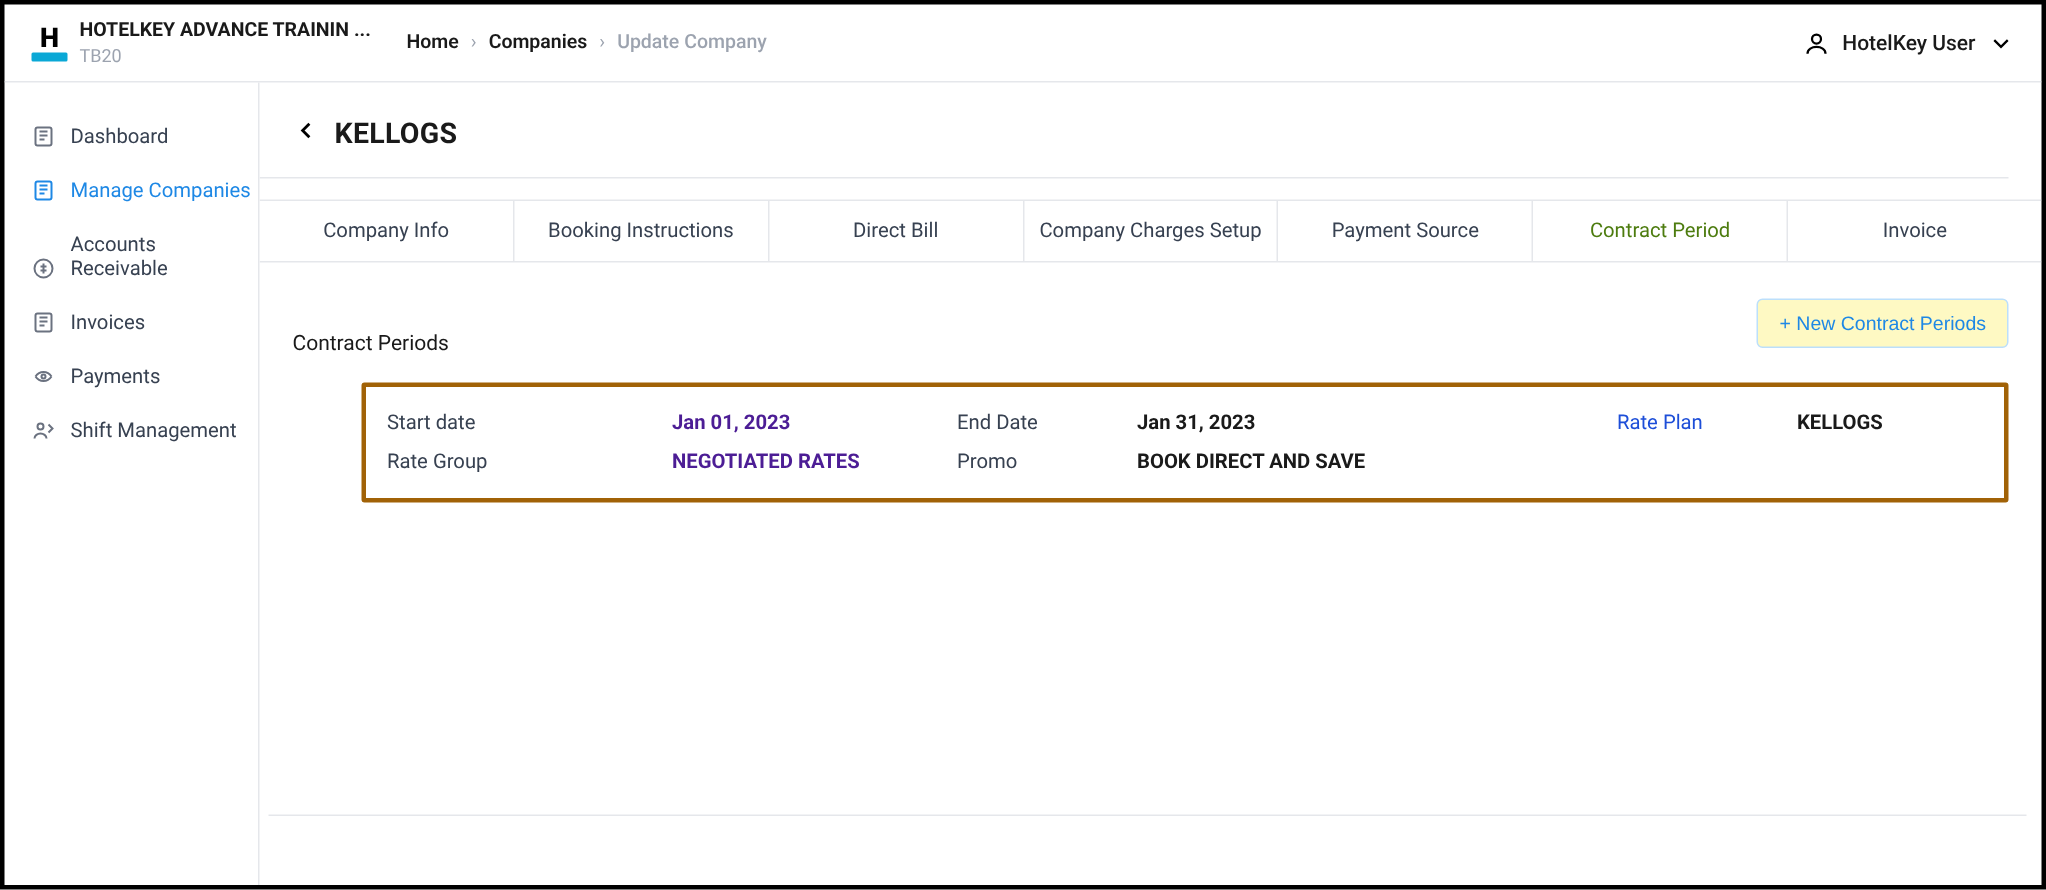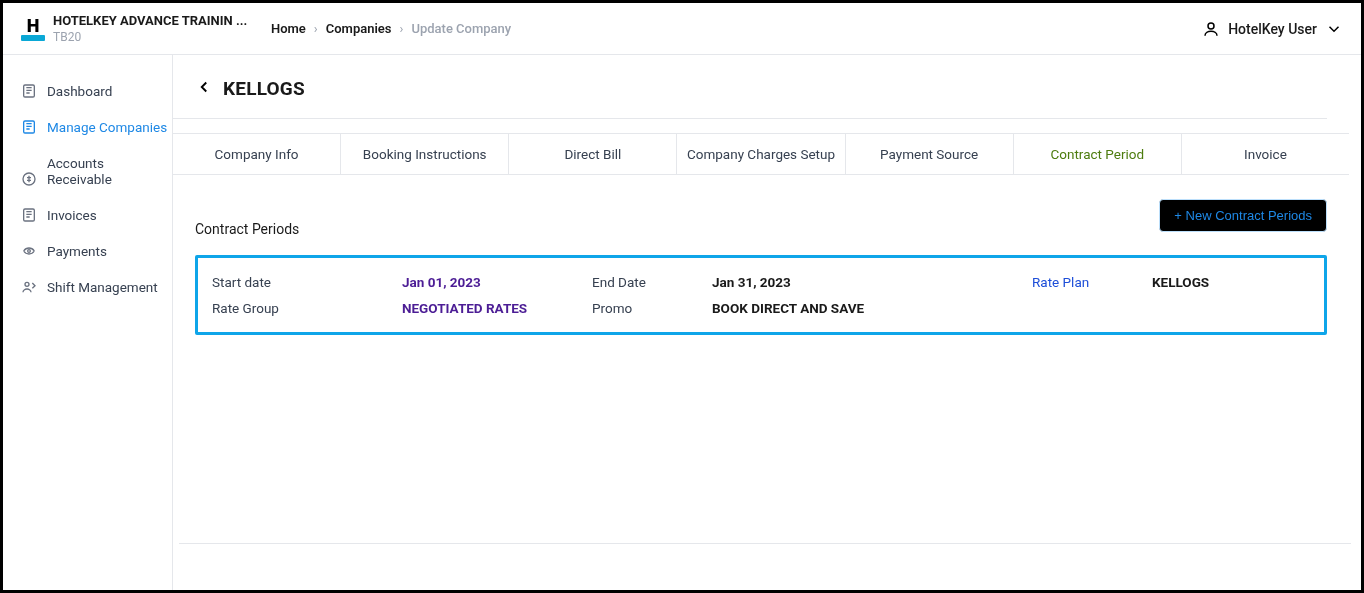--- a/index.html
+++ b/index.html
@@ -100,21 +100,21 @@
     padding: 10px 0;
     font-size: 13.5px;
     color: #374151;
     cursor: pointer;
   }
   .side-item.active { color: #1e88e5; }
   .side-item svg { width: 16px; height: 16px; flex-shrink:0; }
   .side-item.active svg { stroke:#1e88e5; }
   .main {
     flex: 1;
-    padding: 22px 12px 0 0;
+    padding: 22px 0 0 0;
     overflow: hidden;
   }
   .page-title-row {
     display: flex;
     align-items: center;
     gap: 10px;
     padding: 0 22px 18px 22px;
   }
   .page-title-row .back svg { width: 18px; height: 18px; }
   .page-title {
@@ -150,32 +150,33 @@
     justify-content: space-between;
     margin-bottom: 18px;
   }
   .section-title {
     font-size: 14px;
     font-weight: 400;
     margin-top: 28px;
   }
   .btn-outline {
     border: 1px solid #bcdffb;
-    background: #000000;
+    background: #fef9c3;
     color: #1e88e5;
     font-size: 13px;
     padding: 8px 14px;
     border-radius: 4px;
     cursor: pointer;
     margin-left: 48px;
   }
   .card {
-    border: 3px solid #0ea5e9;
+    border: 3px solid #a16207;
     border-radius: 2px;
     padding: 16px 14px;
+    margin-left: 46px;
   }
   .row {
     display: flex;
     align-items: center;
     margin-bottom: 10px;
   }
   .row:last-child { margin-bottom: 0; }
   .cell-label {
     width: 190px;
     font-size: 13.5px;

